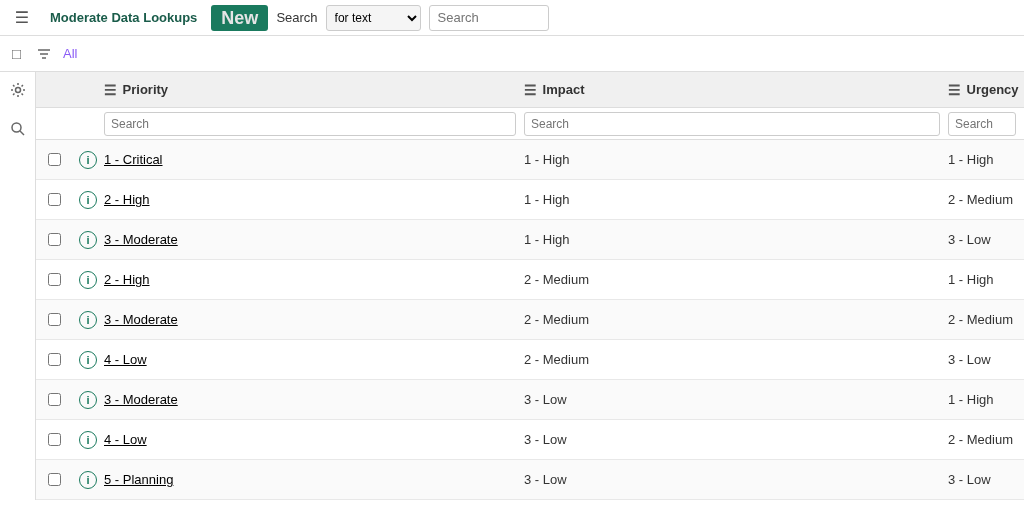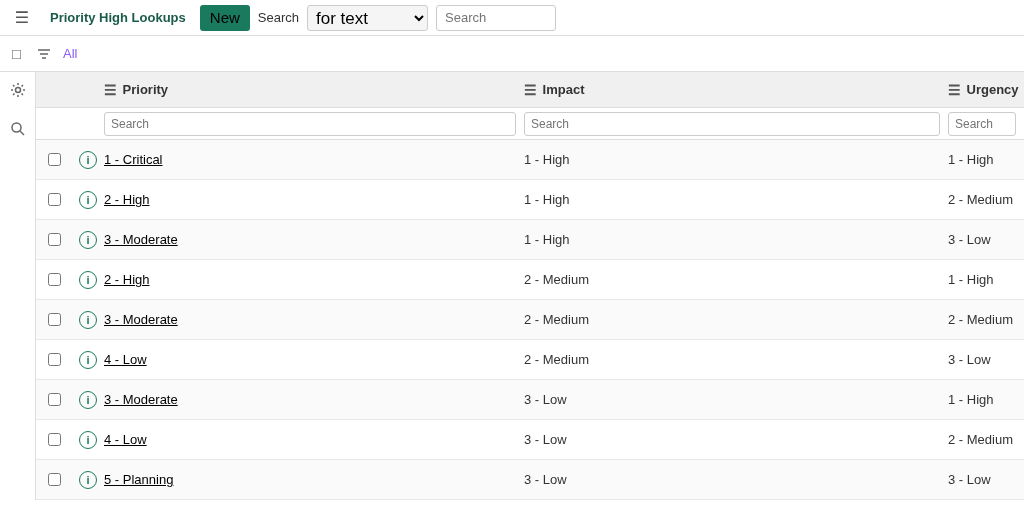--- a/index.html
+++ b/index.html
@@ -20,31 +20,31 @@
       width: 28px; height: 28px; cursor: pointer;
       background: none; border: none;
       color: #555;
     }
     .hamburger-btn span { font-size: 16px; }
     .app-title {
       font-size: 13px; font-weight: 600; color: #1a5c4a;
       padding: 2px 6px;
     }
     .new-btn {
-      background: #1a7a5e; color: #000000;
+      background: #1a7a5e; color: #e5e5e5;
       border: none; border-radius: 3px;
-      padding: 3px 10px; font-size: 15px; font-weight: 400;
+      padding: 3px 10px; font-size: 18px; font-weight: 700;
       cursor: pointer; height: 26px;
     }
     .search-label {
       font-size: 13px; color: #333;
     }
     .search-type-select {
       border: 1px solid #ccc; border-radius: 3px;
-      padding: 2px 4px; font-size: 17px;
+      padding: 2px 4px; font-size: 12px;
       background: #f5f5f5; height: 26px; cursor: pointer;
     }
     .search-input-top {
       border: 1px solid #ccc; border-radius: 3px;
       padding: 2px 8px; font-size: 13px;
       height: 26px; width: 120px;
     }
 
     
     .sub-toolbar {
@@ -157,21 +157,21 @@
     }
     .main-content { flex: 1; overflow: hidden; }
   </style>
 </head>
 <body>
 
 <div class="top-bar">
   <button class="hamburger-btn">
     <span>☰</span>
   </button>
-  <span class="app-title">Priority High Lookups</span>
+  <span class="app-title">Moderate Data Lookups</span>
   <button class="new-btn">New</button>
   <span class="search-label">Search</span>
   <select class="search-type-select">
     <option>for text</option>
     <option>containing</option>
     <option>starting with</option>
   </select>
   <input class="search-input-top" type="text" placeholder="Search" style="">
 </div>
 

